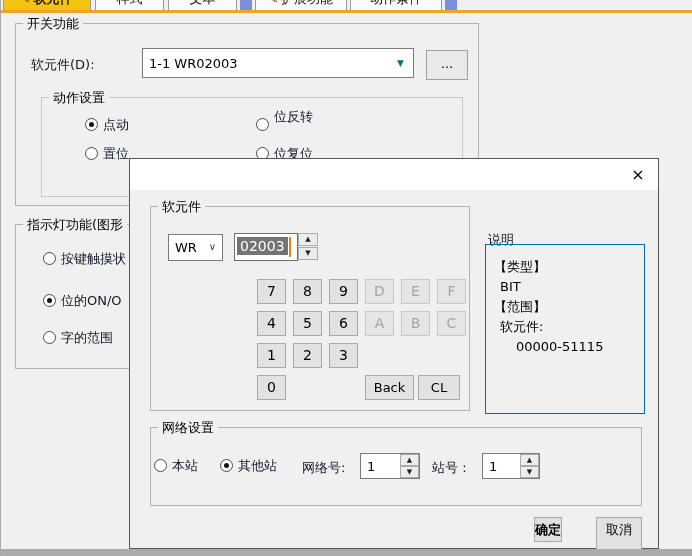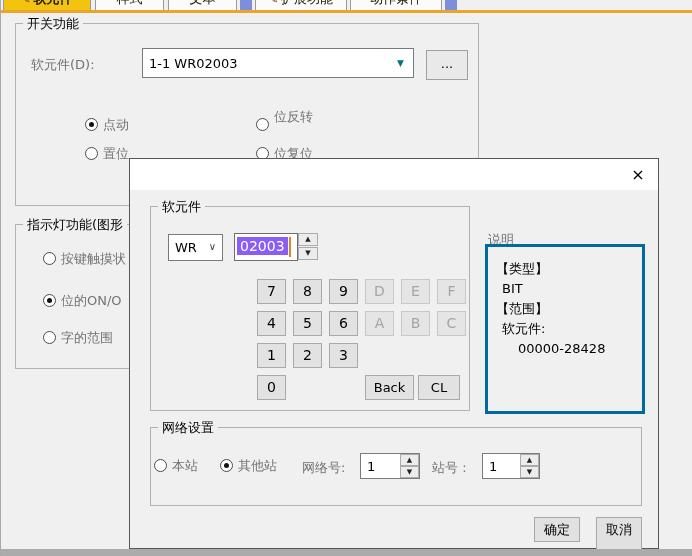--- a/index.html
+++ b/index.html
@@ -15,21 +15,21 @@
          background:#fbfbfb; border:1px solid #9a9a9a; border-bottom:none; padding:0 8px;}
   .tab .ticon { font-size:11px; margin-right:3px; }
   .tab.active { font-weight:bold; }
   .tabstub { position:absolute; top:0; height:10px; width:12px; }
   #tab-underline { position:absolute; left:0; top:10px; width:692px; height:3px; }
 
   
   .gbox { position:absolute; border:1px solid #b2b2b2; }
   .gbox > .glabel { position:absolute; top:-9px; left:7px; background:#f0f0f0;
                     padding:0 4px; font-size:13px; color:#000; white-space:nowrap; }
-  .lbl { position:absolute; font-size:13px; color:#737373; white-space:nowrap; }
+  .lbl { position:absolute; font-size:13px; color:#0f172a; white-space:nowrap; }
   .radio { position:absolute; width:13px; height:13px; border:1px solid #4a4a4a;
            border-radius:50%; background:#fff; }
   .radio.sel::after { content:""; position:absolute; left:3px; top:3px;
                       width:5px; height:5px; border-radius:50%; background:#111; }
   .btn { position:absolute; background:#e1e1e1; border:1px solid #a8a8a8;
          font-size:13px; color:#000; text-align:center; cursor:default; }
   .combo { position:absolute; background:#fff; border:1px solid #7a7a7a;
            font-size:13px; color:#000; }
   .combo .cval { position:absolute; left:6px; top:0; bottom:0; display:flex; align-items:center; }
   .spinbtns { position:absolute; width:20px; }
@@ -42,21 +42,21 @@
            background:#f0f0f0; border:1px solid #565656; z-index:5; }
   #modal-title-bar { position:absolute; left:0; top:0; right:0; height:31px; background:#fff; }
   #modal-title { position:absolute; left:11px; top:0; height:31px; line-height:31px; font-size:13px; }
   #modal-close { position:absolute; right:7px; top:3px; width:26px; height:25px;
                  font-size:16px; line-height:25px; text-align:center; color:#000; }
   .key { position:absolute; width:29px; height:25px; background:#e2e2e2;
          border:1px solid #a9a9a9; font-size:14px; line-height:23px;
          text-align:center; color:#000; }
   .key.dis { color:#a5a5a5; border-color:#c8c8c8; background:#e5e5e5; }
   #desc-box { position:absolute; left:355px; top:85px; width:160px; height:170px;
-              border:3px solid #0369a1; padding-top:12px; }
+              border:1px solid #0369a1; padding-top:12px; }
   #desc-box .dline { font-size:13px; line-height:20px; color:#000; white-space:nowrap; }
   .pl8 { padding-left:8px; } .pl14 { padding-left:14px; } .pl30 { padding-left:30px; }
 
   #bottom-strip { position:absolute; left:0; top:549px; width:692px; height:7px;
                   background:#ababab; z-index:8; }
 </style>
 </head>
 <body>
 
 <div id="screen">
@@ -85,20 +85,23 @@
   <div class="gbox" style="left:14px;top:23px;width:464px;height:183px;text-align:right;">
     <span class="glabel">开关功能</span>
   </div>
   <span class="lbl" style="left:30px;top:56px;">软元件(D):</span>
   <div class="combo" style="left:141px;top:48px;width:272px;height:30px;">
     <span class="cval">1-1 WR02003</span>
     <span style="position:absolute;right:9px;top:9px;font-size:9px;color:#00767b;">▼</span>
   </div>
   <div class="btn" style="left:425px;top:50px;width:42px;height:30px;line-height:26px;background:#e9e9e9;border-color:#9f9f9f;">...</div>
 
+  <div class="gbox" style="left:40px;top:97px;width:422px;height:100px;border-color:#c9c9c9;">
+    <span class="glabel">动作设置</span>
+  </div>
   <span class="radio sel" style="left:84px;top:118px;"></span>
   <span class="lbl" style="left:102px;top:116px;">点动</span>
   <span class="radio" style="left:255px;top:118px;"></span>
   <span class="lbl" style="left:273px;top:108px;">位反转</span>
   <span class="radio" style="left:84px;top:147px;"></span>
   <span class="lbl" style="left:102px;top:145px;">置位</span>
   <span class="radio" style="left:255px;top:147px;"></span>
   <span class="lbl" style="left:273px;top:145px;">位复位</span>
 
   <div class="gbox" style="left:14px;top:224px;width:450px;height:145px;">
@@ -117,21 +120,21 @@
     </div>
 
     <div class="gbox" style="left:20px;top:47px;width:320px;height:205px;">
       <span class="glabel" style="background:#f0f0f0;">软元件</span>
     </div>
     <div class="combo" style="left:38px;top:75px;width:55px;height:27px;">
       <span class="cval">WR</span>
       <span style="position:absolute;right:6px;top:6px;font-size:10px;color:#404040;">∨</span>
     </div>
     <div class="combo" style="left:104px;top:74px;width:64px;height:28px;border-color:#6e6e6e;">
-      <span style="position:absolute;left:2px;top:3px;background:#8b5cf6;color:#fff;font-size:14px;padding:1px 3px;">02003</span>
+      <span style="position:absolute;left:2px;top:3px;background:#737373;color:#fff;font-size:14px;padding:1px 3px;">02003</span>
       <span style="position:absolute;left:54px;top:3px;width:2px;height:20px;background:#e8821e;"></span>
     </div>
     <div class="spinbtns" style="left:168px;top:74px;height:28px;">
       <div class="sb" style="top:0;">▲</div>
       <div class="sb" style="top:14px;">▼</div>
     </div>
 
     <div class="key" style="left:127px;top:120px;">7</div>
     <div class="key" style="left:163px;top:120px;">8</div>
     <div class="key" style="left:199px;top:120px;">9</div>
@@ -151,21 +154,21 @@
     <div class="key dis" style="left:307px;top:152px;">C</div>
     <div class="key" style="left:235px;top:216px;width:49px;font-size:13px;">Back</div>
     <div class="key" style="left:288px;top:216px;width:42px;font-size:13px;">CL</div>
 
     <span class="lbl" style="left:358px;top:56px;margin-top:16px;">说明</span>
     <div id="desc-box">
       <div class="dline pl8">【类型】</div>
       <div class="dline pl14">BIT</div>
       <div class="dline pl8">【范围】</div>
       <div class="dline pl14">软元件:</div>
-      <div class="dline pl30">00000-28428</div>
+      <div class="dline pl30">00000-51115</div>
     </div>
 
     <div class="gbox" style="left:20px;top:268px;width:492px;height:79px;">
       <span class="glabel">网络设置</span>
     </div>
     <span class="radio" style="left:24px;top:300px;"></span>
     <span class="lbl" style="left:42px;top:298px;text-align:right;">本站</span>
     <span class="radio sel" style="left:90px;top:300px;"></span>
     <span class="lbl" style="left:108px;top:298px;">其他站</span>
 
@@ -180,18 +183,18 @@
 
     <span class="lbl" style="left:302px;top:300px;">站号 :</span>
     <div class="combo" style="left:352px;top:294px;width:58px;height:26px;">
       <span class="cval">1</span>
     </div>
     <div class="spinbtns" style="left:390px;top:295px;height:24px;">
       <div class="sb" style="top:0;height:12px;line-height:10px;width:19px;">▲</div>
       <div class="sb" style="top:12px;height:12px;line-height:10px;width:19px;">▼</div>
     </div>
 
-    <div class="btn" style="left:404px;top:358px;width:46px;height:25px;line-height:23px;">确定</div>
+    <div class="btn" style="left:404px;top:358px;width:28px;height:25px;line-height:23px;font-weight:bold;">确定</div>
     <div class="btn" style="left:466px;top:358px;width:46px;height:37px;line-height:23px;">取消</div>
   </div>
 
   <div id="bottom-strip"></div>
 </div>
 
 </body></html>

